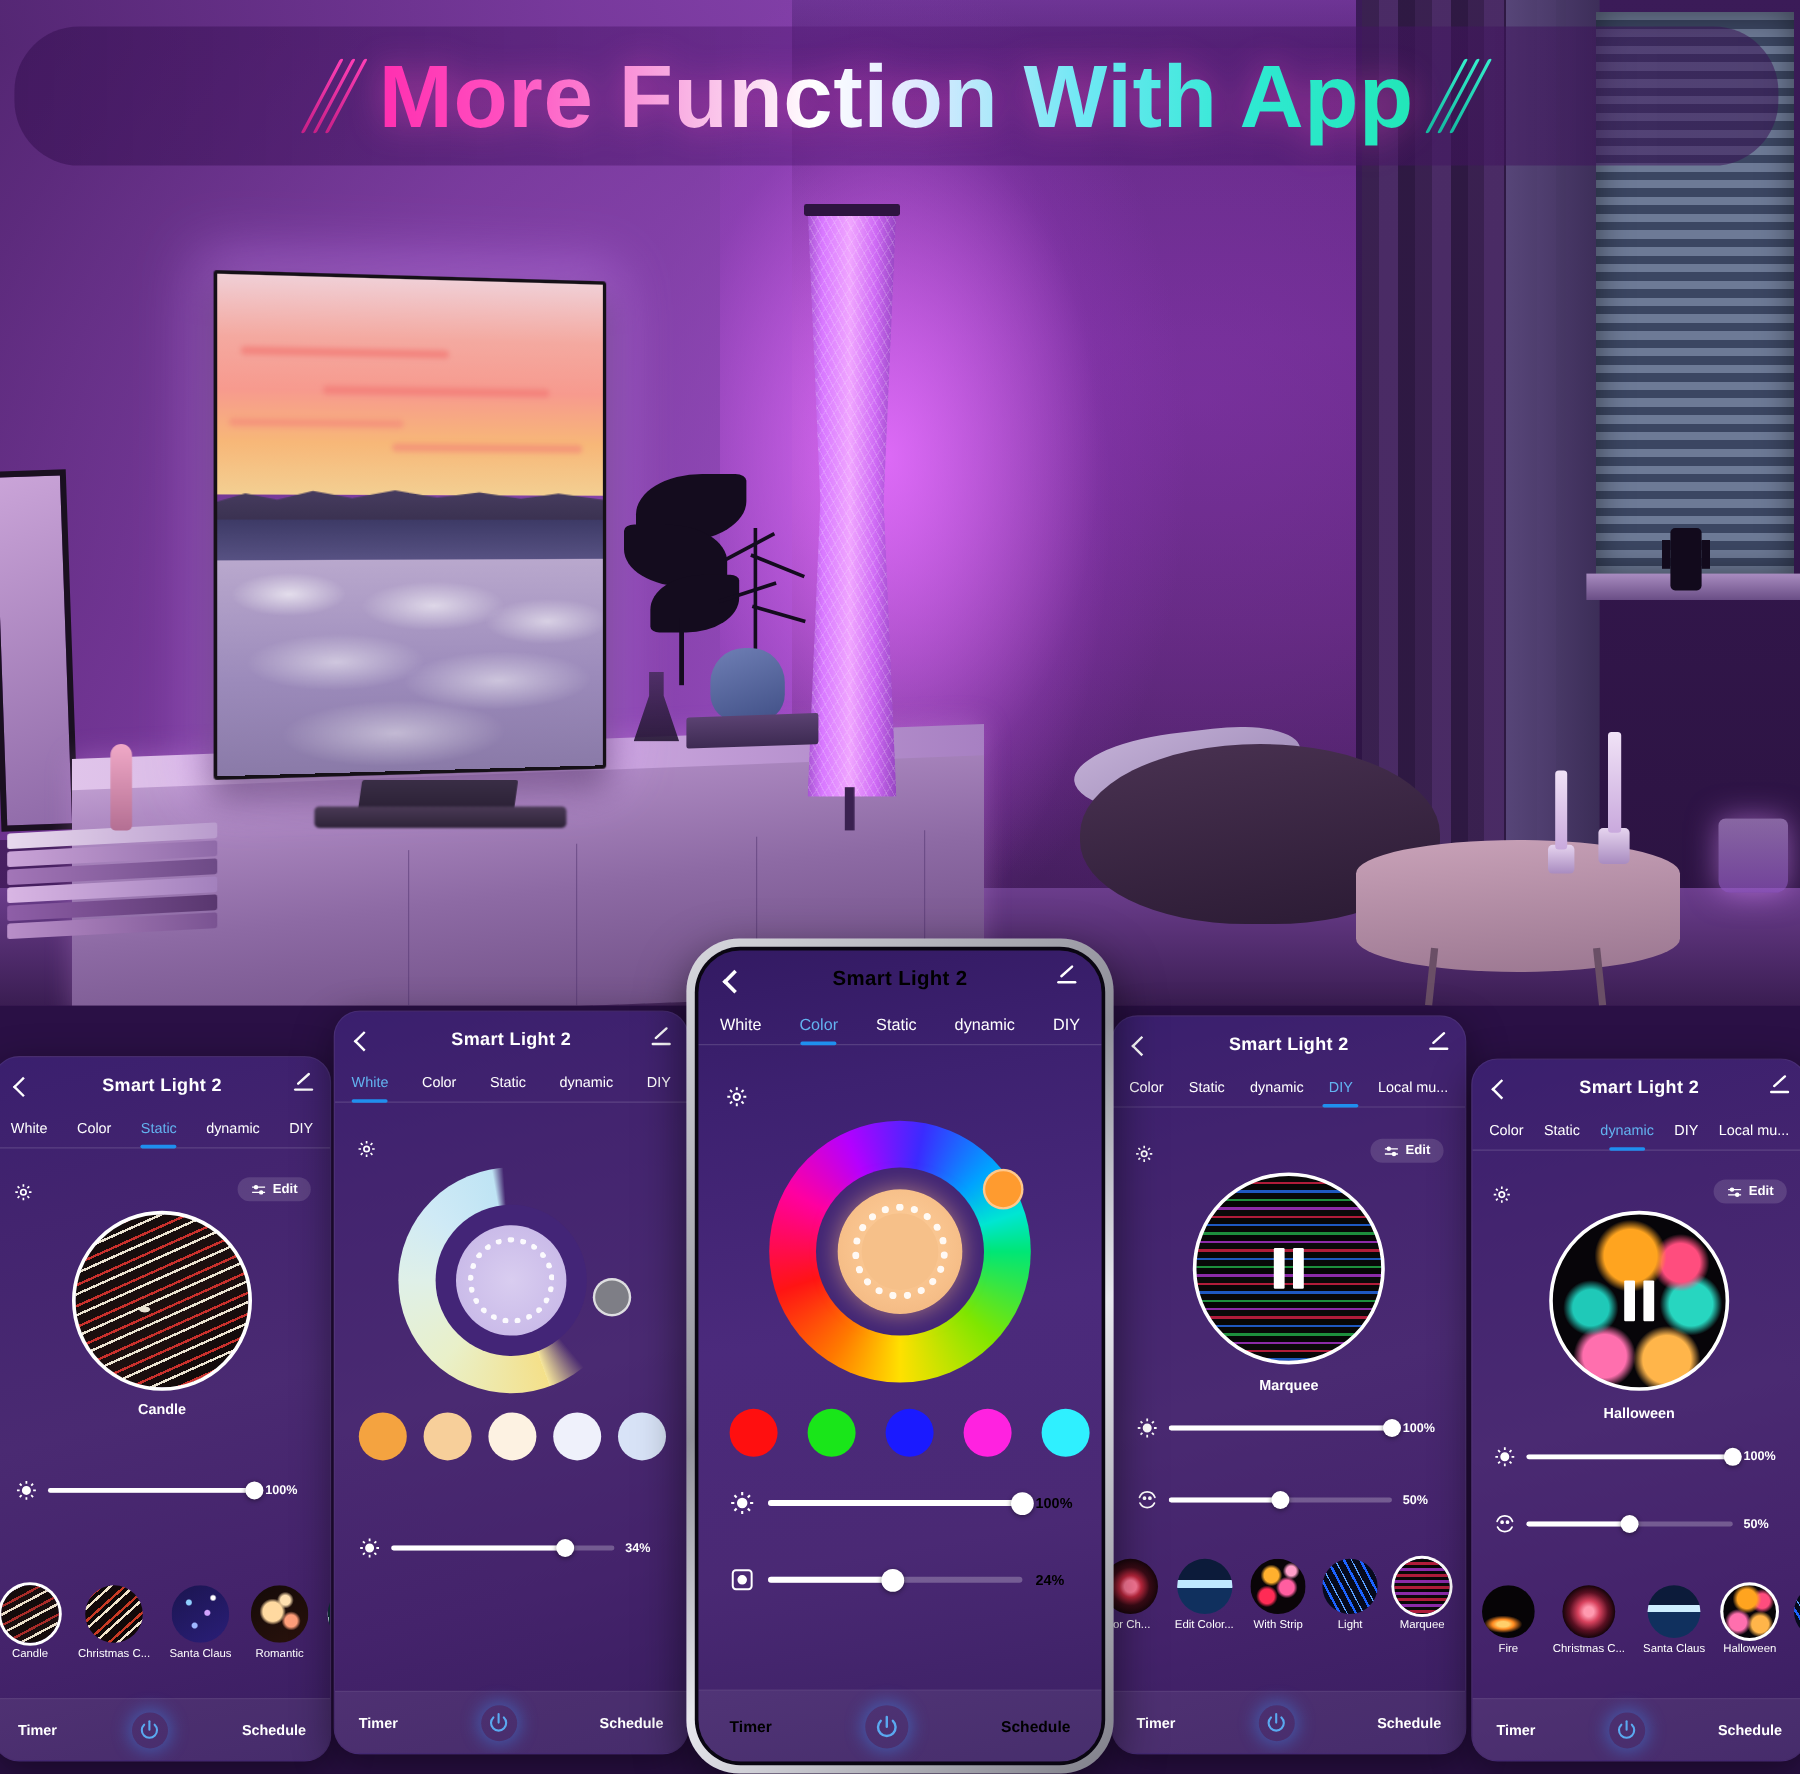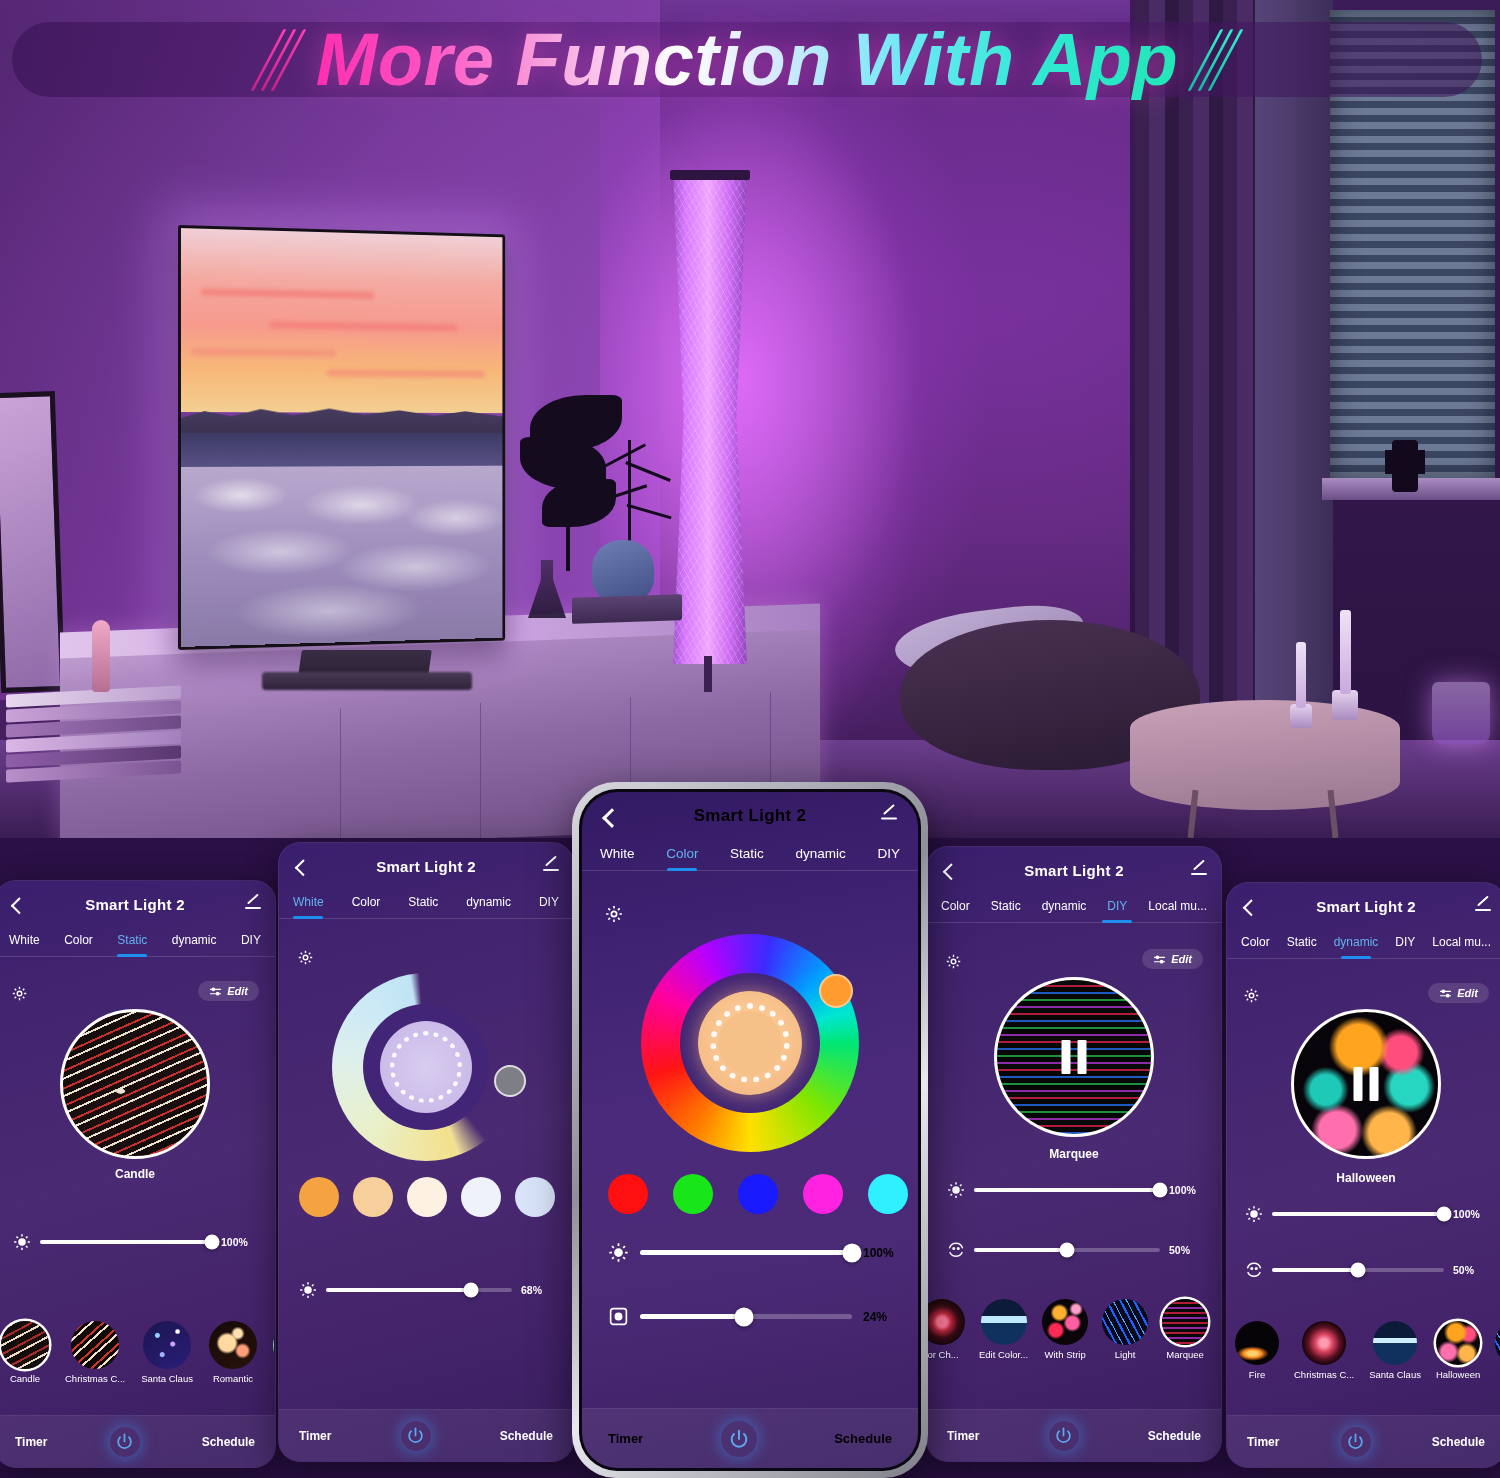--- a/index.html
+++ b/index.html
@@ -114,23 +114,23 @@
   .table-leg { position:absolute; top:790px; width:6px; height:48px; background:#6a4f66; transform:rotate(6deg); }
   .candle { position:absolute; background:linear-gradient(180deg,#f0e2f6,#c9a9dd); border-radius:3px; }
   .candle-holder { position:absolute; background:linear-gradient(180deg,#e6d4ef,#a98cc0); border-radius:4px; }
   .glass { position:absolute; left:1432px; top:682px; width:58px; height:62px;
     background:linear-gradient(180deg,rgba(210,170,240,.55),rgba(150,90,200,.65)); border-radius:6px 6px 10px 10px;
     box-shadow:0 0 26px rgba(220,140,255,.55); }
   .floor { position:absolute; left:0; top:740px; width:1500px; height:98px;
     background:linear-gradient(180deg,#6b3d8c,#3a1d52); }
 
   
-  #banner { position:absolute; left:12px; top:22px; width:1470px; height:75px;
+  #banner { position:absolute; left:12px; top:22px; width:1470px; height:116px;
     border-radius:54px; background:linear-gradient(90deg, rgba(56,18,84,.62), rgba(86,28,120,.5) 45%, rgba(56,18,84,.55));
-    display:flex; align-items:center; justify-content:center; gap:26px;font-style:italic; }
+    display:flex; align-items:center; justify-content:center; gap:26px; }
   .banner-text { font-size:74px; font-weight:bold; letter-spacing:.5px; white-space:nowrap;
     background:linear-gradient(90deg,#ff2fb0 0%, #ff4fc0 12%, #f8a8e0 28%, #ffffff 42%, #dfe9ff 52%, #6fe8f4 68%, #2fe9d2 84%, #22e6b8 100%);
     -webkit-background-clip:text; background-clip:text; color:transparent;
     filter:drop-shadow(0 0 14px rgba(255,80,200,.45)); }
   .slashes { display:flex; gap:7px; }
   .slashes i { display:block; width:3px; height:62px; transform:skewX(-28deg); border-radius:2px; }
   .sl-left i { background:linear-gradient(180deg,#ff3fb5,#c71f86); }
   .sl-right i { background:linear-gradient(180deg,#35f0cc,#13b9a0); }
 
   
@@ -155,21 +155,21 @@
     border-bottom:1px solid rgba(255,255,255,.14); }
   .tab { font-size:12px; color:#fff; padding:6px 2px 9px; position:relative; white-space:nowrap; }
   .tab.active { color:#63b3f0; }
   .tab.active:after { content:""; position:absolute; left:50%; transform:translateX(-50%); bottom:-1px;
     width:30px; height:3px; background:#1f8fef; border-radius:2px; }
 
   .gear { position:absolute; width:17px; height:17px; }
   .gear svg { width:17px; height:17px; display:block; }
 
   .edit-pill { position:absolute; display:flex; align-items:center; gap:5px;
-    background:rgba(255,255,255,.13); border-radius:13px; padding:4px 11px; font-size:11px; font-weight:bold;font-style:italic; }
+    background:rgba(255,255,255,.13); border-radius:13px; padding:4px 11px; font-size:11px; font-weight:bold; }
   .edit-pill svg { width:13px; height:11px; }
 
   .preview-ring { position:absolute; border-radius:50%; border:3px solid #fff; overflow:hidden; }
   .preview-label { position:absolute; width:100%; text-align:center; font-size:12px; font-weight:bold; }
 
   .pause-ic { position:absolute; left:50%; top:50%; transform:translate(-50%,-50%); display:flex; gap:7px; }
   .pause-ic i { display:block; width:9px; height:34px; background:#fff; border-radius:1px; }
 
   
   .slider-row { position:absolute; display:flex; align-items:center; gap:9px; }
@@ -463,21 +463,21 @@
     <div class="sl-icon">
       <svg viewBox="0 0 24 24" fill="none" stroke="#fff" stroke-width="2">
           <circle cx="12" cy="12" r="4" fill="#fff"></circle>
           <path d="M12 1.5v3M12 19.5v3M1.5 12h3M19.5 12h3M4.6 4.6l2.1 2.1M17.3 17.3l2.1 2.1M19.4 4.6l-2.1 2.1M6.7 17.3l-2.1 2.1"></path>
         </svg>
     </div>
     <div class="sl-track" style="width:186px;">
       <div class="sl-fill" style="width:78%"></div>
       <div class="sl-knob" style="left:78%"></div>
     </div>
-    <div class="sl-val">68%</div>
+    <div class="sl-val">34%</div>
   </div>
 
   <div class="bottom-bar">
     <span>Timer</span>
     <span class="power">
       <svg viewBox="0 0 24 24" fill="none" stroke="#5aa9f0" stroke-width="2.2" stroke-linecap="round">
           <path d="M12 3v9"></path>
           <path d="M6.5 6.6a8 8 0 1 0 11 0"></path>
         </svg>
     </span>

